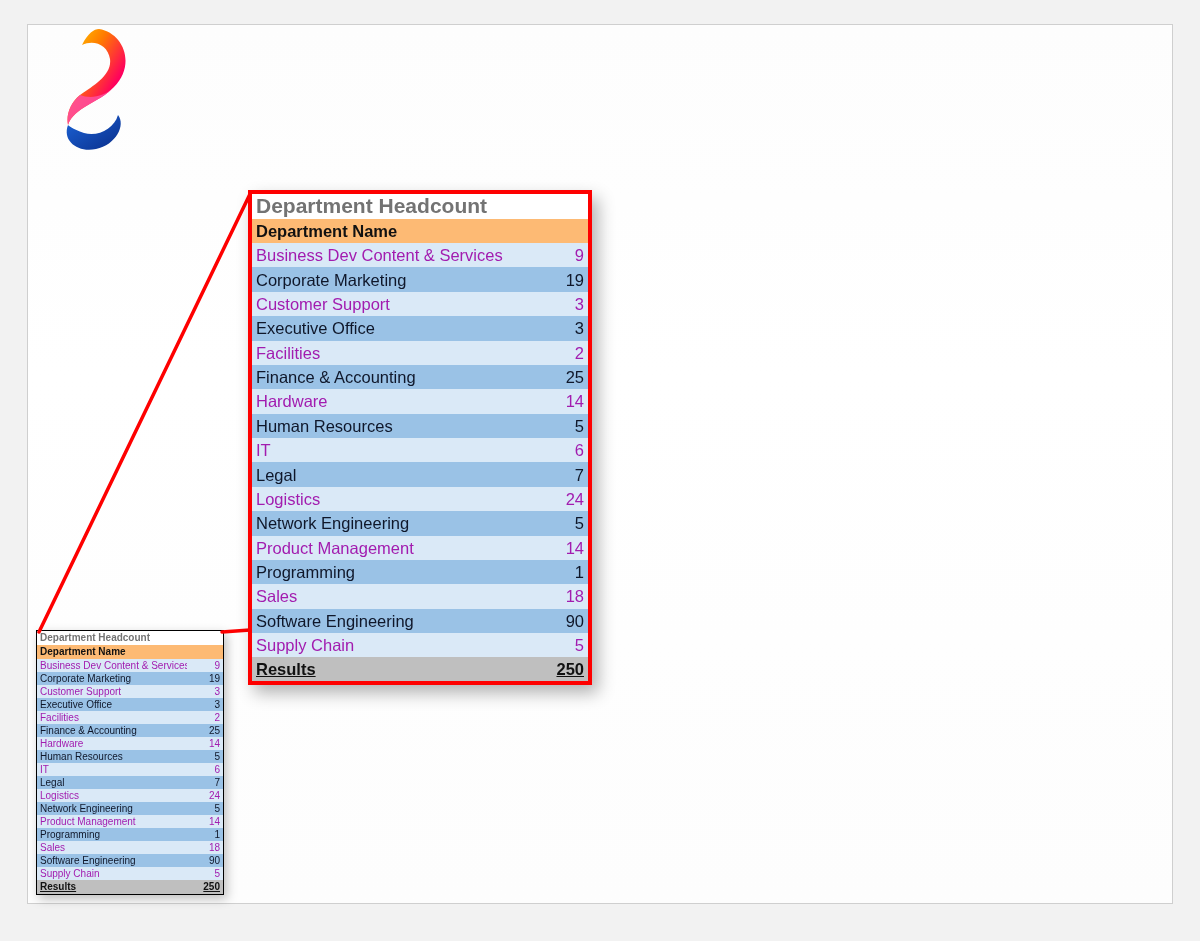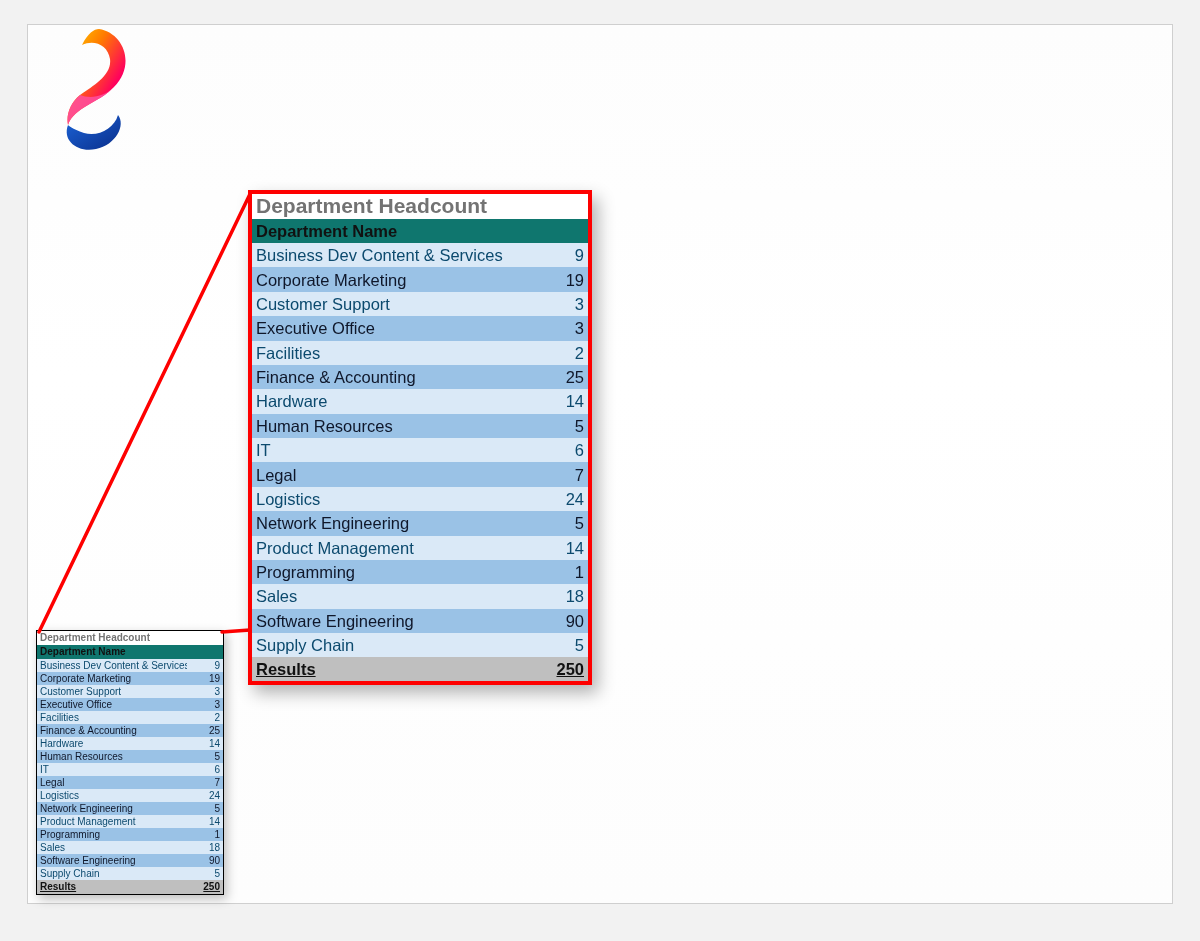--- a/index.html
+++ b/index.html
@@ -100,22 +100,22 @@
   .tbl td {
     vertical-align: middle;
     white-space: nowrap;
     overflow: hidden;
     text-overflow: clip;
   }
   .tbl .num { text-align: right; }
 
   .title-row td { background: #ffffff; font-weight: 700; color: #737373; }
   .title-row td:last-child { background: #ffffff; }
-  .hdr-row td   { background: #0f766e; font-weight: 700; color: #111; }
-  .row-light td { background: #dae9f7; color: #0c4a6e; }
+  .hdr-row td   { background: #fdba74; font-weight: 700; color: #111; }
+  .row-light td { background: #dae9f7; color: #a21caf; }
   .row-dark  td { background: #9ac2e6; color: #0f172a; }
   .res-row td   { background: #bfbfbf; font-weight: 700; color: #111; text-decoration: underline; }
 
   
   .small-wrap col.name { width: 150px; }
   .small-wrap col.val  { width: 36px; }
   .big-wrap   col.name { width: 280px; }
   .big-wrap   col.val  { width: 56px; }
 
   

